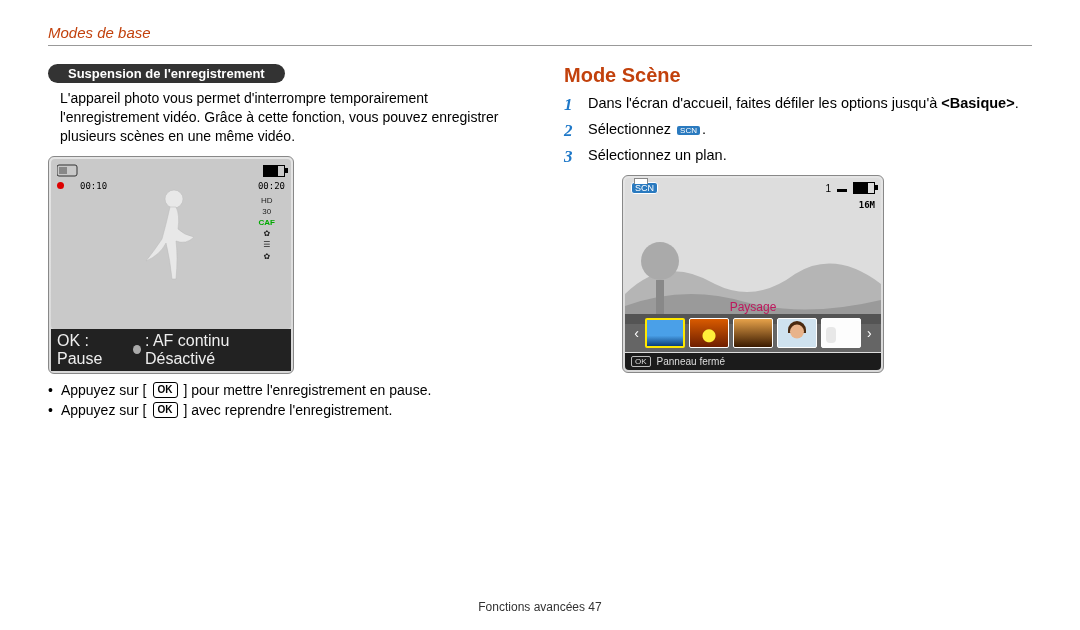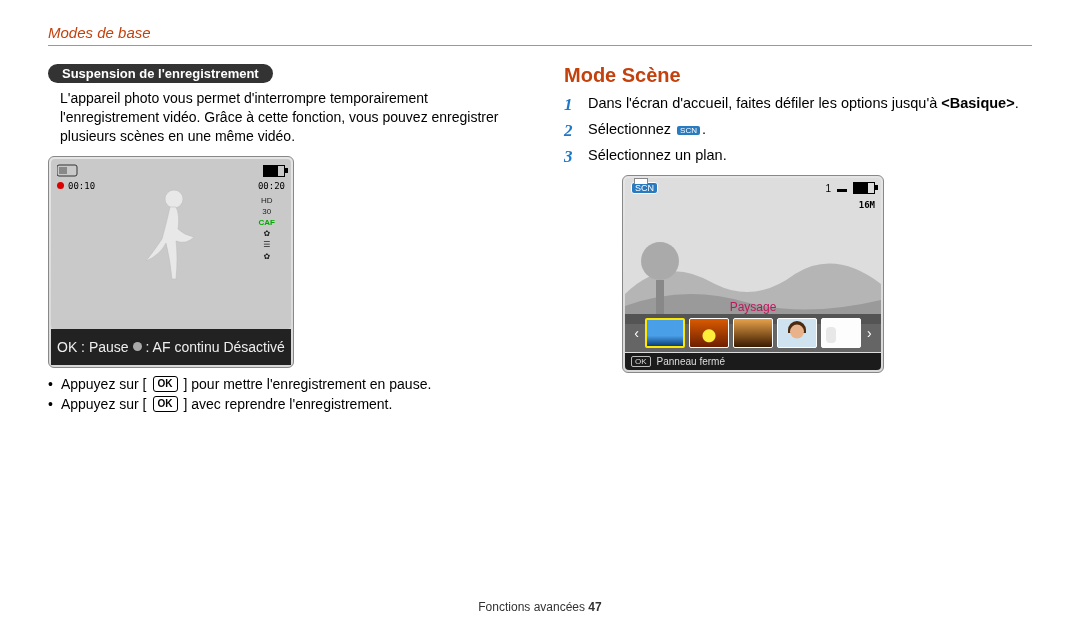--- a/index.html
+++ b/index.html
@@ -1,45 +1,45 @@
 <!DOCTYPE html>
 <html><head>
 <meta charset="utf-8">
 <style>
 html,body{margin:0;padding:0;background:#fff;font-family:"Segoe UI",Arial,sans-serif;color:#000;width:1080px;height:630px}
 .page{padding:24px 48px 0 48px}
 .chapter{font-style:italic;font-size:15px;color:#c2410c;margin-bottom:4px}
 .rule{border:none;border-top:1px solid #999;margin:4px 0 18px 0}
 .cols{display:flex;gap:48px}
 .col{flex:1;min-width:0}
-.pill{display:inline-block;background:#333;color:#fff;border-radius:10px;padding:2px 14px;font-weight:bold;font-size:13px;margin-bottom:6px}
+.pill{display:inline-block;background:#333;color:#fff;border-radius:10px;padding:2px 20px;font-weight:bold;font-size:13px;margin-bottom:6px}
 p{margin:0 0 10px 12px;font-size:14px;line-height:1.35}
 .h2{color:#c2410c;font-weight:bold;font-size:20px;margin:0 0 8px 0}
 .steps{list-style:none;padding:0;margin:8px 0}
 .steps li{display:flex;gap:10px;margin-bottom:6px;font-size:14.5px;align-items:flex-start}
 .steps .num{color:#1e78c8;font-style:italic;font-family:Georgia,serif;font-size:17px;font-weight:bold;min-width:14px}
 .bold{font-weight:bold}
 .bullets{list-style:none;padding:0;margin:8px 0}
 .bullets li{font-size:14px;margin-bottom:4px;display:flex;align-items:center;gap:6px}
 .bullets li::before{content:"•";margin-right:2px}
 .okbtn{display:inline-flex;align-items:center;justify-content:center;border:1.5px solid #000;border-radius:3px;font-weight:bold;font-size:10px;padding:0 4px;height:14px;line-height:14px}
 
 .lcd{width:240px;border:1px solid #888;border-radius:6px;background:linear-gradient(#e5e5e5,#d8d8d8);padding:2px;margin:6px 0}
 .lcd-inner{background:#c9c9c9;border-radius:4px;position:relative;height:170px;overflow:hidden}
 .lcd-top{position:absolute;top:4px;left:6px;right:6px;display:flex;justify-content:space-between;align-items:center;font-size:10px;font-family:monospace}
 .batt{display:inline-block;width:20px;height:10px;border:1.5px solid #000;position:relative}
 .batt::after{content:"";position:absolute;right:-4px;top:2px;width:3px;height:5px;background:#000}
 .batt .fill{background:#000;height:100%;width:70%;display:block}
-.rec{position:absolute;top:22px;left:6px;display:flex;align-items:center;gap:4px;font-size:9px;font-family:monospace}
+.rec{position:absolute;top:22px;left:6px;display:flex;align-items:center;gap:16px;font-size:9px;font-family:monospace}
 .dot{width:7px;height:7px;background:#d00;border-radius:50%}
 .rtime{position:absolute;top:22px;right:6px;font-size:9px;font-family:monospace}
 .side{position:absolute;right:16px;top:36px;font-size:8px;text-align:center;color:#222;line-height:1.4}
 .side .caf{color:#0a0;font-weight:bold}
 .dancer{position:absolute;left:50%;top:48%;transform:translate(-50%,-50%)}
-.lcd-foot{background:#222;color:#eee;font-size:14px;padding:10px 6px;display:flex;align-items:center;gap:4px}
+.lcd-foot{background:#222;color:#eee;font-size:16px;padding:3px 6px;display:flex;align-items:center;gap:4px}
 .flower{display:inline-block;width:9px;height:9px;background:#aaa;border-radius:50%;position:relative}
 
 .lcd2{width:256px;border:1px solid #888;border-radius:6px;background:linear-gradient(#e5e5e5,#d8d8d8);padding:2px;margin:6px 0 0 58px}
 .lcd2-inner{position:relative;height:192px;border-radius:4px;overflow:hidden;background:#ddd}
 .scene-bg{position:absolute;inset:0}
 .tree{position:absolute;left:16px;bottom:56px}
 .tree .trunk{width:8px;height:34px;background:#888;margin:0 auto}
 .tree .crown{width:38px;height:38px;background:#aaa;border-radius:50%}
 .hill{position:absolute;bottom:46px;left:0;right:0;height:80px}
 .hill svg{width:100%;height:100%}
@@ -57,21 +57,21 @@
 .t-dawn{background:linear-gradient(#e7a24a,#3a1a00)}
 .t-port{background:#cfe2ef;position:relative;overflow:hidden}
 .t-port .face{position:absolute;left:50%;top:50%;width:14px;height:14px;border-radius:50%;background:#e8b38a;transform:translate(-50%,-60%)}
 .t-port .hair{position:absolute;left:50%;top:2px;width:18px;height:12px;border-radius:9px 9px 0 0;background:#4a2a10;transform:translateX(-50%)}
 .t-snow{background:#fdfdfd;position:relative}
 .t-snow::after{content:"";position:absolute;left:4px;bottom:4px;width:10px;height:16px;background:#e8e8e8;border-radius:4px}
 .lcd2-foot{position:absolute;bottom:0;left:0;right:0;background:#1b1b1b;color:#ddd;font-size:10px;padding:3px 6px;display:flex;align-items:center;gap:6px}
 .okbox{border:1px solid #bbb;border-radius:2px;font-size:8px;padding:0 3px;color:#ddd}
 
 .foot{position:fixed;bottom:16px;left:0;right:0;text-align:center;font-size:12px;color:#333}
-.foot .pg{font-weight:bold;margin-left:0}
+.foot .pg{font-weight:normal;margin-left:0}
 .scn-mini{display:inline-block;vertical-align:middle;background:#2a7abf;color:#fff;border-radius:2px;font-size:8px;padding:0 3px;position:relative;margin:0 2px}
 </style>
 </head>
 <body>
 
 <div class="page">
   <div class="chapter">Modes de base</div>
   <hr class="rule">
 
   <div class="cols">

